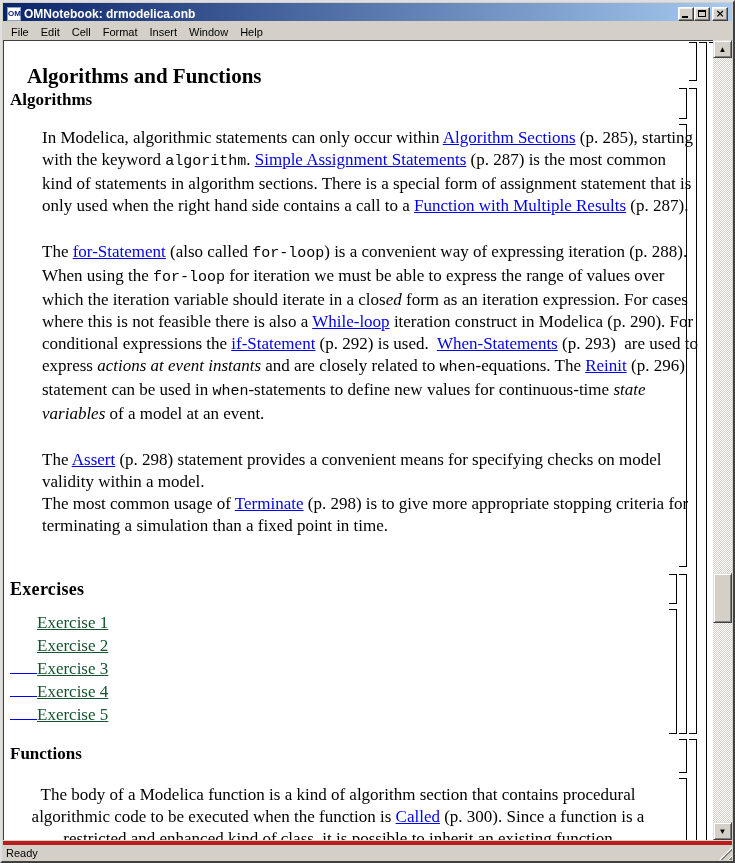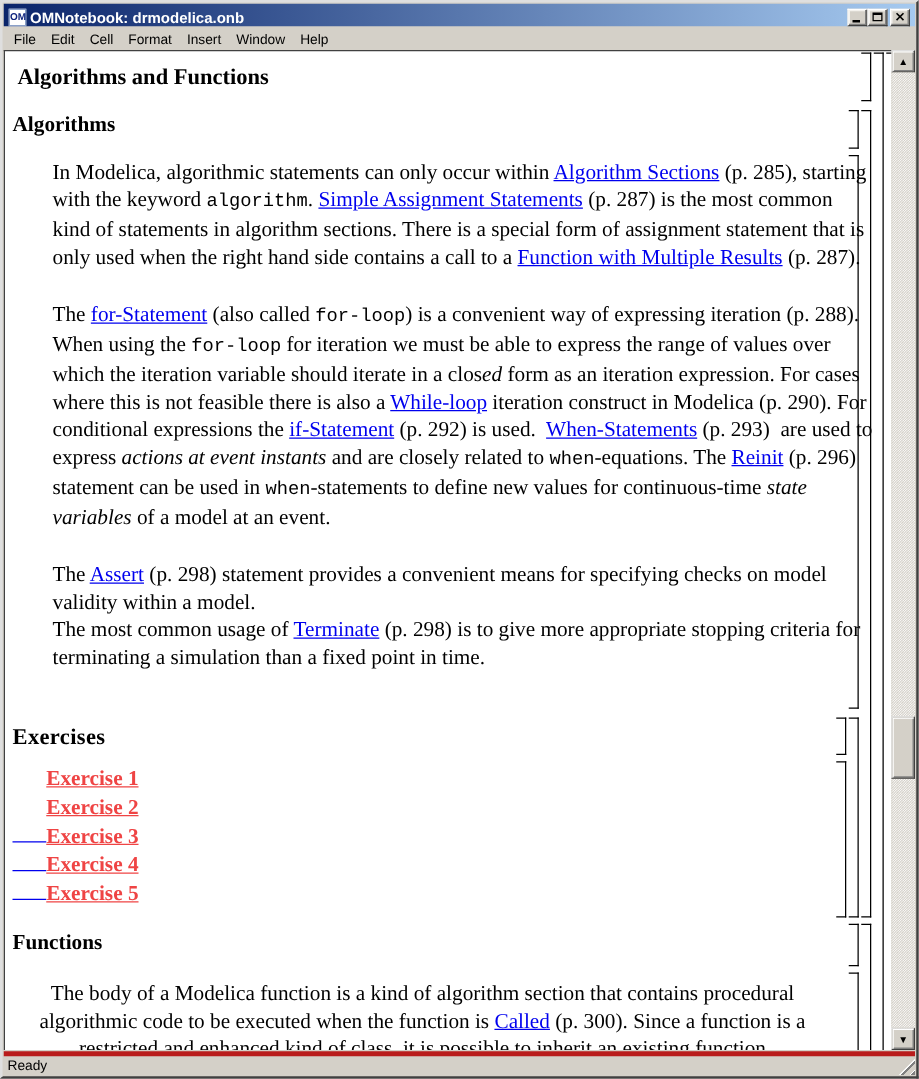--- a/index.html
+++ b/index.html
@@ -52,38 +52,38 @@
   .main{flex:0 0 800px;height:800px;display:flex;margin:0 1px;}
   .viewport{
     position:relative;flex:1;background:#fff;overflow:hidden;
     border-top:1px solid #404040;border-left:1px solid #404040;
   }
   
   .doc{
     position:absolute;left:6px;top:0;width:656px;
     font-family:"Liberation Serif",serif;font-size:17px;color:#000;
   }
-  .doc-title{position:absolute;top:6px;left:0;margin:4px;font-size:18px;font-weight:bold;white-space:nowrap;}
+  .doc-title{position:absolute;top:6px;left:0;margin:17px;font-size:21px;font-weight:bold;white-space:nowrap;}
   .sec-heading{position:absolute;left:0;margin:0;font-size:17px;font-weight:bold;}
   .heading-algorithms{top:49px;}
   .heading-functions{top:703px;}
   .textcell{position:absolute;left:0;width:656px;line-height:22px;}
   .textcell-1{top:86px;margin-left:32px;}
   .textcell-2{top:743px;text-align:center;}
   .textcell p{margin:0;}
   .textcell p + p{margin-top:24px;}
   .seg-c{font-family:"Liberation Mono",monospace;font-size:15px;}
   .seg-i{font-style:italic;}
   a.doclink{color:#0000ee;text-decoration:underline;cursor:pointer;}
   .ex-heading{position:absolute;left:0;top:538px;margin:0;font-size:18px;font-weight:bold;letter-spacing:.3px;}
   .ex-list{position:absolute;left:0;top:572px;}
   .ex-row{height:23px;white-space:nowrap;}
   .lead{display:inline-block;width:27px;}
   .lead.u{border-bottom:1px solid #0000ee;}
-  a.exlink{color:#ef4444;font-weight:bold;font-size:17px;text-decoration:underline;cursor:pointer;}
+  a.exlink{color:#14532d;font-weight:normal;font-size:17px;text-decoration:underline;cursor:pointer;}
   
   .bracket{position:absolute;width:8px;border-right:1px solid #000;}
   .bracket::before{content:'';position:absolute;top:0;left:0;right:-1px;height:1px;background:#000;}
   .bracket.both::after{content:'';position:absolute;bottom:0;left:0;right:-1px;height:1px;background:#000;}
   
   .scrollbar{width:19px;flex:0 0 19px;display:flex;flex-direction:column;}
   .sb-btn{
     height:18px;flex:0 0 18px;background:#d4d0c8;
     border:1px solid;border-color:#dfdfdf #404040 #404040 #dfdfdf;
     box-shadow:inset 1px 1px 0 #fff,inset -1px -1px 0 #808080;

